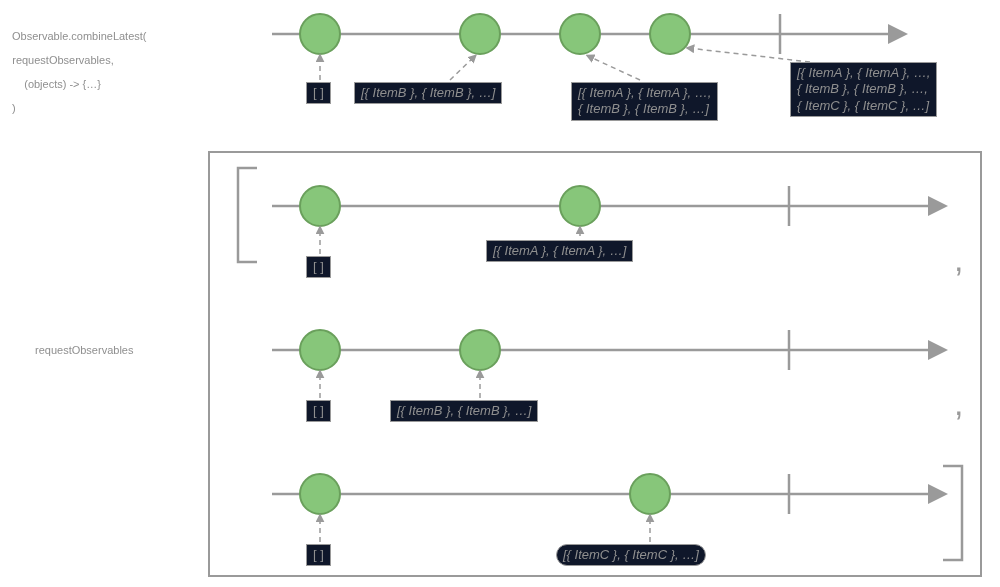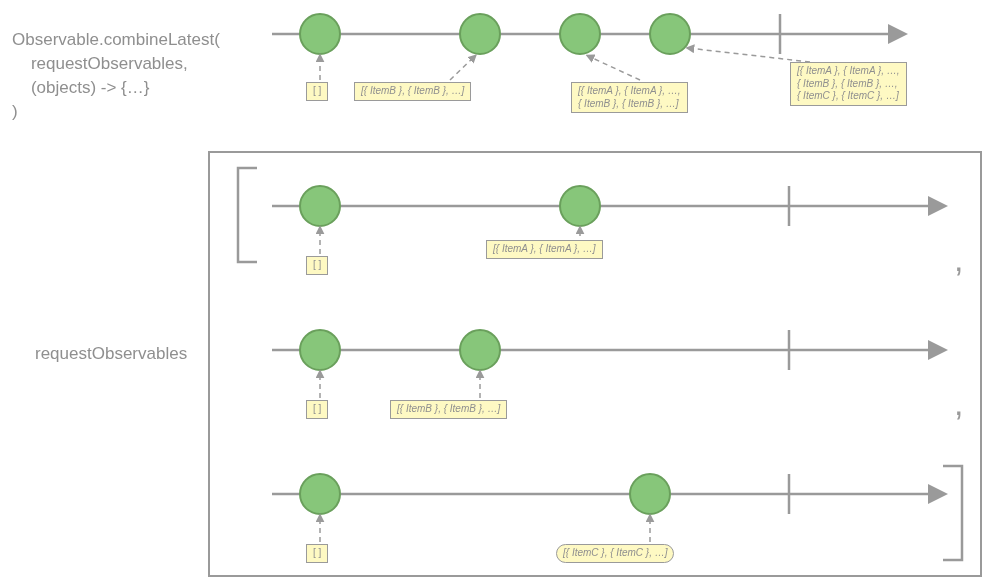--- a/index.html
+++ b/index.html
@@ -7,21 +7,21 @@
     padding: 0;
     width: 1000px;
     height: 587px;
     font-family: -apple-system, "Helvetica Neue", Arial, sans-serif;
     color: #8f8f8f;
     background: #ffffff;
     overflow: hidden;
   }
   .label {
     position: absolute;
-    font-size: 17px;
+    font-size: 11px;
     color: #8f8f8f;
     white-space: pre;
   }
   .code {
     font-family: -apple-system, "Helvetica Neue", Arial, sans-serif;
   }
   svg {
     position: absolute;
     left: 0;
     top: 0;
@@ -30,24 +30,24 @@
   .fill-gray { fill: #9a9a9a; }
   .marble {
     fill: #87c67a;
     stroke: #6aa05c;
     stroke-width: 2;
   }
   .box {
     position: absolute;
     border: 1.5px solid #9a9a9a;
     padding: 2px 6px;
-    font-size: 10px;
+    font-size: 13px;
     font-style: italic;
     color: #8f8f8f;
-    background: #fef9c3;
+    background: #0f172a;
     line-height: 1.25;
   }
   .box.plain { font-style: normal; }
   .comma {
     position: absolute;
     font-size: 34px;
     color: #9a9a9a;
   }
 </style>
 </head>
@@ -105,21 +105,21 @@
     <line x1="272" y1="494" x2="942" y2="494" class="stroke-gray" stroke-width="2.5" marker-end="url(#arrow)"></line>
     <line x1="789" y1="474" x2="789" y2="514" class="stroke-gray" stroke-width="2.5"></line>
     <circle cx="320" cy="494" r="20" class="marble"></circle>
     <circle cx="650" cy="494" r="20" class="marble"></circle>
     <line x1="320" y1="542" x2="320" y2="516" class="stroke-gray" stroke-width="1.5" stroke-dasharray="5 4" marker-end="url(#arrow-small)"></line>
     <line x1="650" y1="542" x2="650" y2="516" class="stroke-gray" stroke-width="1.5" stroke-dasharray="5 4" marker-end="url(#arrow-small)"></line>
   </g>
 </svg>
 
 <div class="label code" style="left:12px; top:30px;">Observable.combineLatest(</div>
-<div class="label code" style="left:12px; top:54px;">    requestObservables,</div>
+<div class="label code" style="left:0; top:54px;">    requestObservables,</div>
 <div class="label code" style="left:12px; top:78px;">    (objects) -&gt; {…}</div>
 <div class="label code" style="left:12px; top:102px;">)</div>
 
 <div class="label" style="left:35px; top:344px;text-align:center;">requestObservables</div>
 
 <div class="box plain" style="left:306px; top:82px;">[ ]</div>
 <div class="box" style="left:354px; top:82px;">[{ ItemB }, { ItemB }, …]</div>
 <div class="box" style="left:571px; top:82px;">
   <span>[{ ItemA }, { ItemA }, …,</span><br>
   <span> { ItemB }, { ItemB }, …]</span>

